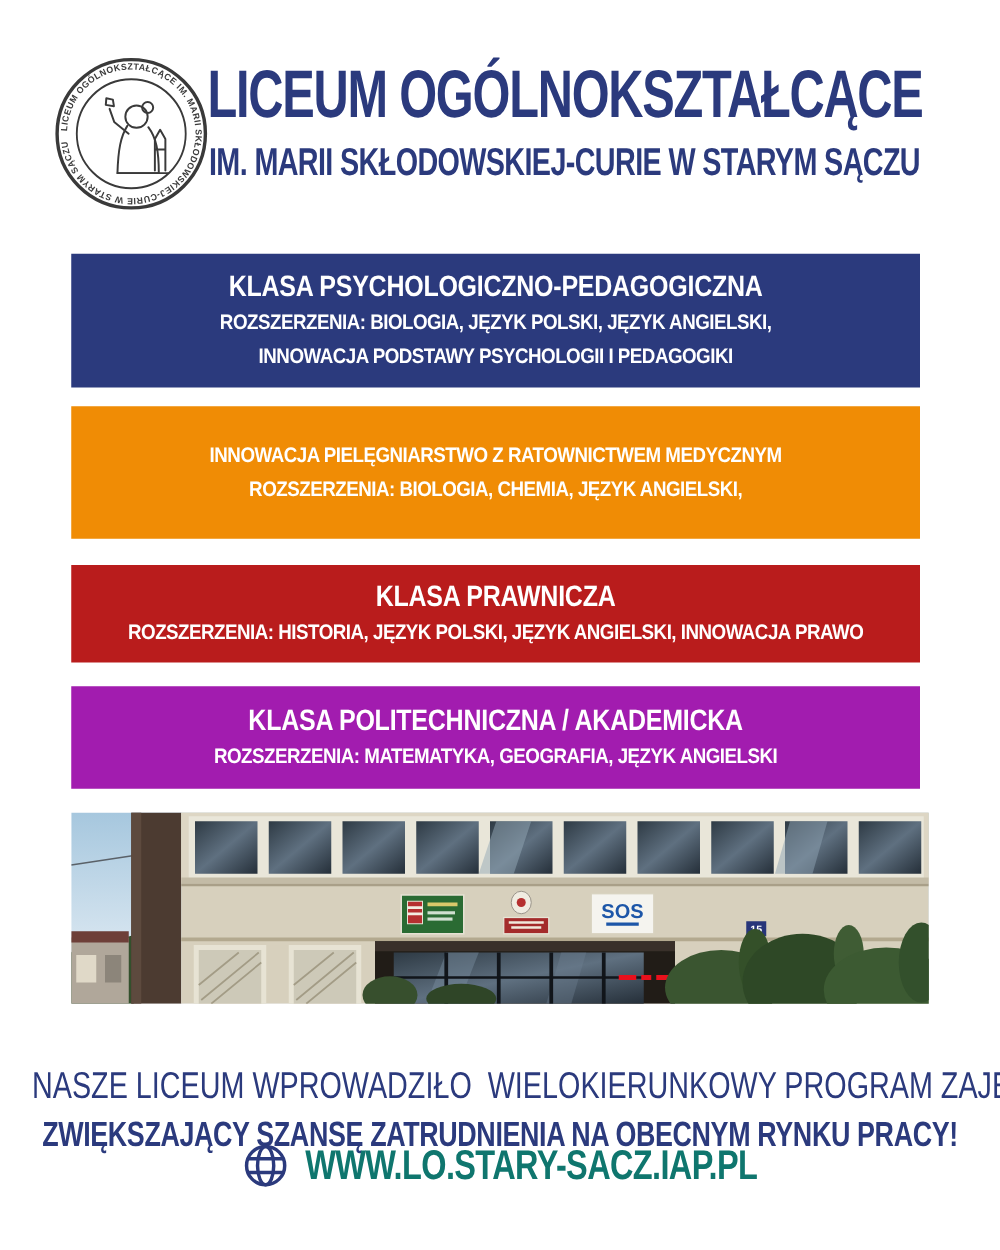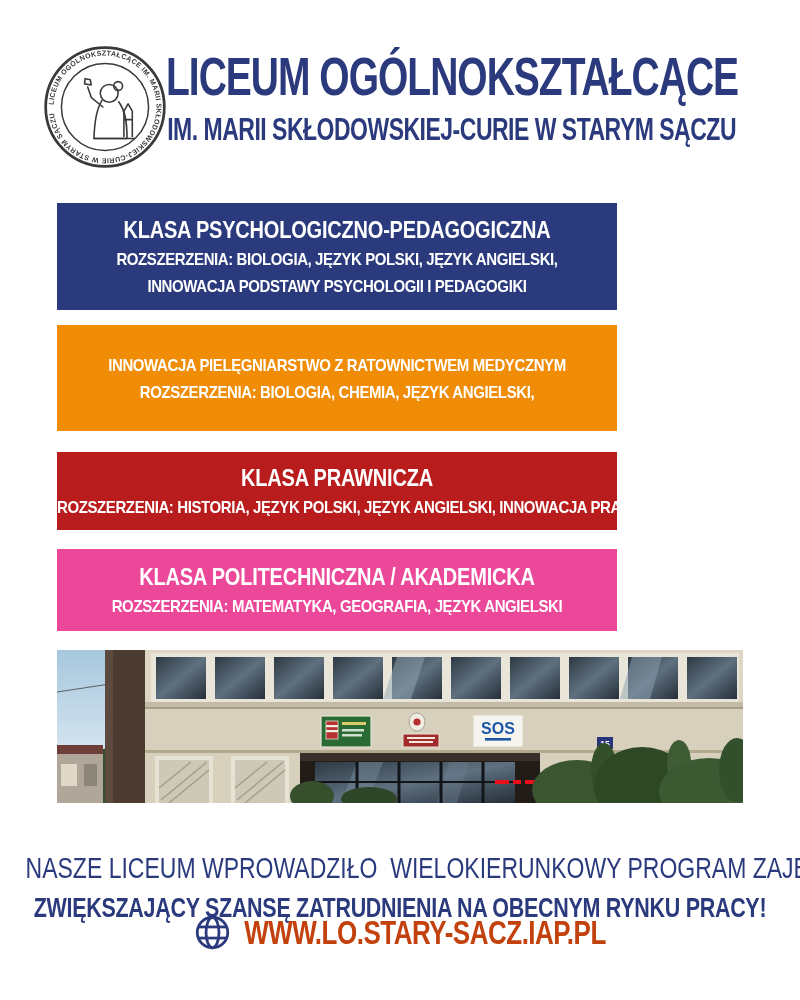--- a/index.html
+++ b/index.html
@@ -10,43 +10,43 @@
   .cond{display:inline-block;transform-origin:center;}
   
   .logo{position:absolute;left:42px;top:44px;width:126px;height:126px;}
   .titles{position:absolute;left:166px;top:46px;width:570px;text-align:right;color:#2B3A7D;}
   .h1{font-size:39px;font-weight:bold;letter-spacing:-1px;line-height:62px;height:62px;white-space:nowrap;}
   .h1 .cond{transform:scaleY(1.38);}
   .h2{font-size:23px;font-weight:bold;letter-spacing:-0.5px;line-height:42px;height:42px;white-space:nowrap;}
   .h2 .cond{transform:scaleY(1.35);}
   
   .banner{
-    position:absolute;left:57px;width:560px;color:#ffffff;text-align:center;
+    position:absolute;left:57px;width:679px;color:#ffffff;text-align:center;
     display:flex;flex-direction:column;justify-content:center;
   }
   .b1{top:203px;height:107px;background:#2B3A7D;}
   .b2{top:325px;height:106px;background:#F08C05;}
   .b3{top:452px;height:78px;background:#b91c1c;}
-  .b4{top:549px;height:82px;background:#ec4899;}
+  .b4{top:549px;height:82px;background:#a21caf;}
   .b-title{font-size:20px;font-weight:bold;letter-spacing:-0.2px;line-height:30px;white-space:nowrap;}
   .b-title .cond{transform:scaleY(1.18);}
   .b-line{font-size:15px;font-weight:bold;letter-spacing:-0.4px;line-height:27px;white-space:nowrap;}
   .b-line .cond{transform:scaleY(1.12);}
   
   .photo{position:absolute;left:57px;top:650px;width:686px;height:153px;}
   .photo svg{display:block;width:686px;height:153px;}
   
   .footer1{position:absolute;left:0;top:811px;width:800px;text-align:center;color:#2B3A7D;
     font-size:23px;font-weight:400;line-height:38px;height:38px;white-space:pre;}
   .footer1 .cond{transform:scaleY(1.3);white-space:pre;}
   .footer2{position:absolute;left:0;top:887px;width:800px;text-align:center;color:#2B3A7D;
     font-size:21.5px;font-weight:bold;letter-spacing:-0.3px;line-height:42px;height:42px;white-space:nowrap;}
   .footer2 .cond{transform:scaleY(1.3);}
   .website{position:absolute;left:0;top:906px;width:800px;display:flex;align-items:center;
-    justify-content:center;gap:13px;color:#c2410c;cursor:pointer;}
+    justify-content:center;gap:13px;color:#0f766e;cursor:pointer;}
   .website .url{font-size:26px;font-weight:bold;letter-spacing:-0.5px;line-height:52px;white-space:nowrap;}
   .website .url .cond{transform:scaleY(1.28);}
   .ring-text{font-size:6.8px;font-weight:bold;letter-spacing:0.4px;fill:#3a3a3a;}
 </style>
 </head>
 <body>
 
 <div class="poster">
 
   <div class="logo">

